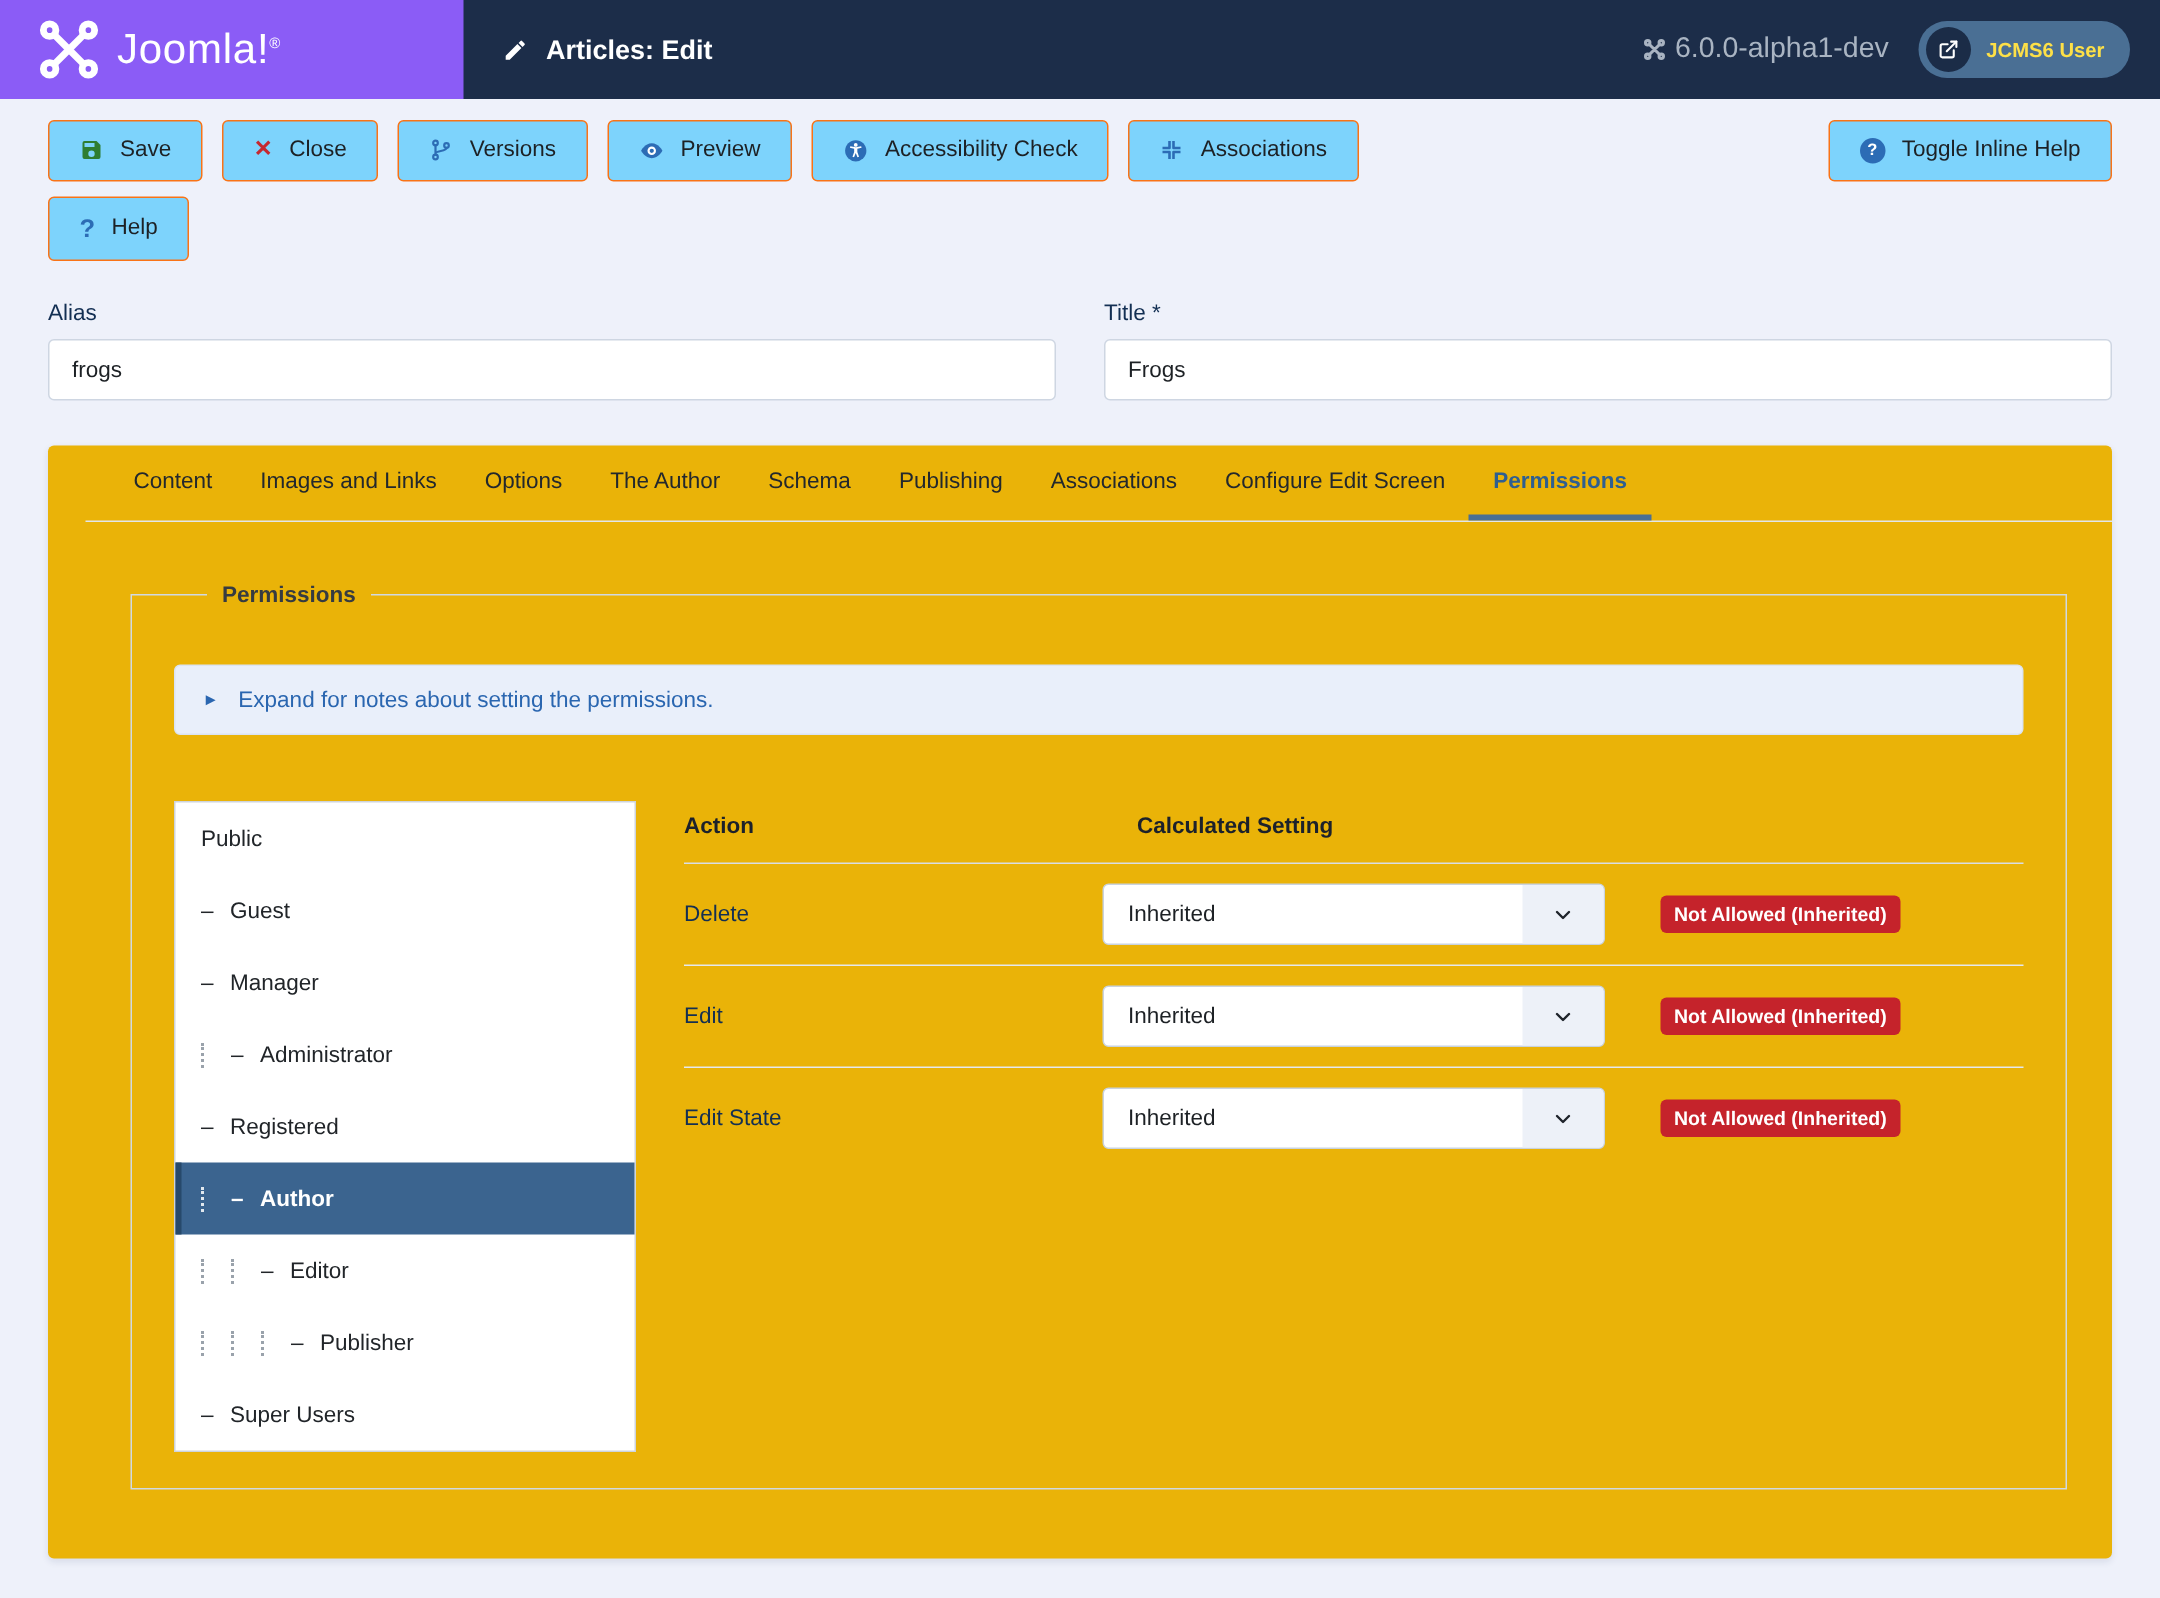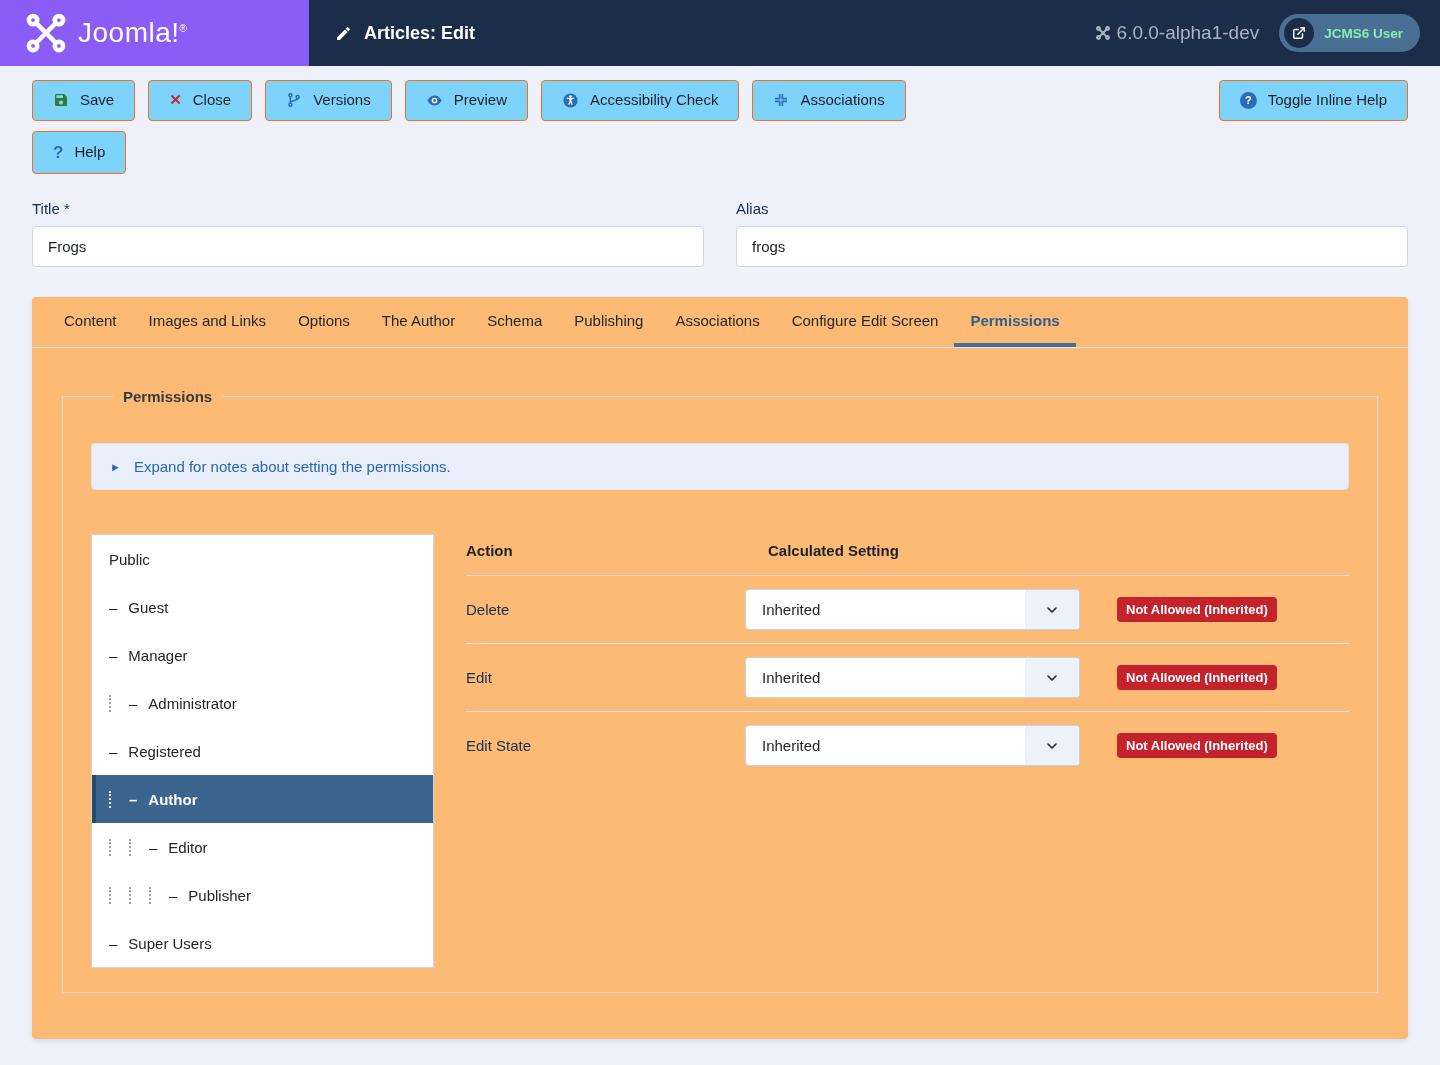--- a/index.html
+++ b/index.html
@@ -13,21 +13,21 @@
   
   .app-header { height: 66px; background: #1c2d49; display: flex; align-items: stretch; }
   .brand { width: 309px; background: #8b5cf6; display: flex; align-items: center; padding-left: 26px; gap: 12px; }
   .brand-text { color: #fff; font-size: 28px; letter-spacing: .5px; }
   .brand-reg { color:#fff; font-size: 10px; vertical-align: super; }
   .page-heading { display: flex; align-items: center; gap: 12px; padding-left: 26px; color: #fff; font-size: 18px; font-weight: 700; }
   .header-right { margin-left: auto; display: flex; align-items: center; gap: 20px; padding-right: 20px; }
   .version { display: flex; align-items: center; gap: 7px; color: #a9b4c2; font-size: 19px; }
   .user-pill { display: flex; align-items: center; gap: 10px; background: #4a6f94; border: none; border-radius: 20px; padding: 4px 17px 4px 5px; cursor: pointer; }
   .pill-circle { width: 30px; height: 30px; border-radius: 50%; background: #1b2c47; display: flex; align-items: center; justify-content: center; }
-  .user-pill .user-name { color: #86efac; font-size: 13.5px; font-weight: 700; }
+  .user-pill .user-name { color: #fde047; font-size: 13.5px; font-weight: 700; }
 
   
   .toolbar { padding: 14px 32px 0; }
   .toolbar-row { display: flex; gap: 13px; align-items: center; }
   .toolbar-row + .toolbar-row { margin-top: 10px; }
   .btn {
     display: inline-flex; align-items: center; gap: 11px;
     background: #7dd3fc; border: 1px solid #f97316; border-radius: 4px;
     padding: 10px 20px; font-size: 15px; color: #1d2125; cursor: pointer;
     font-family: inherit; line-height: 1.25;
@@ -41,36 +41,36 @@
   .icn-q-plain { color: #2c6cb5; font-weight: 700; font-size: 17px; }
   .q-circle { width: 17px; height: 17px; border-radius: 50%; background: #2c6cb5; color: #fff; font-size: 11px; font-weight: 700; display: inline-flex; align-items: center; justify-content: center; }
 
   
   .form-row { display: flex; gap: 32px; margin: 26px 32px 0; }
   .form-col { flex: 1; }
   .field-label { display: block; color: #132f53; font-size: 15px; margin-bottom: 9px; }
   .text-input { width: 100%; height: 41px; border: 1px solid #ced6e2; border-radius: 4px; background: #fff; padding: 0 15px; font-size: 15px; color: #1d2125; font-family: inherit; }
 
   
-  .card { margin: 30px 32px 52px; background: #fdba74; border-radius: 4px; box-shadow: 0 2px 5px rgba(20,40,80,.10); padding-bottom: 46px; }
+  .card { margin: 30px 32px 52px; background: #eab308; border-radius: 4px; box-shadow: 0 2px 5px rgba(20,40,80,.10); padding-bottom: 46px; padding-left: 25px; }
   .tabs { display: flex; padding: 0 16px; border-bottom: 1px solid #e1e6ec; }
   .tab { padding: 15px 16px 14px; font-size: 15px; color: #23282d; cursor: pointer; border-bottom: 4px solid transparent; }
   .tab.active { color: #2f5f90; font-weight: 700; border-bottom-color: #4a6f94; }
 
   .tab-content { padding: 40px 30px 0; }
   fieldset.permissions { border: 1px solid #d0d9e2; padding: 6px 28px 24px; }
   fieldset.permissions legend { margin-left: 22px; padding: 0 10px; font-size: 15px; font-weight: 700; color: #363b41; }
 
   .notes-box { margin-top: 32px; background: #e9effa; border: 1px solid #dbe4f2; border-radius: 4px; padding: 14px 18px; display: flex; align-items: center; gap: 13px; cursor: pointer; }
   .notes-box .tri { color: #2a66b0; font-size: 11px; }
   .notes-box .notes-text { color: #2a66b0; font-size: 15px; }
 
   
   .perm-body { display: flex; gap: 32px; margin-top: 44px; }
-  .group-list { width: 343px; border: 1px solid #ced4dc; background: #fff; }
+  .group-list { width: 308px; border: 1px solid #ced4dc; background: #fff; }
   .group-item { height: 48px; display: flex; align-items: center; padding-left: 17px; font-size: 15px; color: #212529; cursor: pointer; }
   .group-item .dot { width: 2px; height: 17px; border-left: 2px dotted #9aa2ab; margin-right: 18px; flex: none; }
   .group-item .dash { margin-right: 11px; color: inherit; }
   .group-item.selected { background: #3b648f; color: #fff; font-weight: 700; border-left: 4px solid #27496b; padding-left: 13px; }
   .group-item.selected .dot { border-color: rgba(255,255,255,.85); }
 
   
   .perm-table { flex: 1; min-width: 0; }
   .pt-head { display: grid; grid-template-columns: 279px 372px 1fr; font-size: 15px; font-weight: 700; color: #1c212b; padding: 8px 0 16px; border-bottom: 1px solid #d9dee4; gap: 23px; }
   .pt-row { display: grid; grid-template-columns: 279px 372px 1fr; align-items: center; padding: 13px 0; border-bottom: 1px solid #e4e8ee; }
@@ -201,26 +201,26 @@
   <div class="toolbar-row">
     <button class="btn">
       <span class="icn icn-q-plain">?</span>
       <span>Help</span>
     </button>
   </div>
 </div>
 
 <div class="form-row">
   <div class="form-col">
+    <label class="field-label">Alias</label>
+    <input class="text-input" type="text" value="frogs" style="">
+  </div>
+  <div class="form-col">
     <label class="field-label">Title *</label>
     <input class="text-input" type="text" value="Frogs" style="">
-  </div>
-  <div class="form-col">
-    <label class="field-label">Alias</label>
-    <input class="text-input" type="text" value="frogs" style="">
   </div>
 </div>
 
 <div class="card">
   <nav class="tabs">
     <span class="tab">Content</span>
     <span class="tab">Images and Links</span>
     <span class="tab">Options</span>
     <span class="tab">The Author</span>
     <span class="tab">Schema</span>

